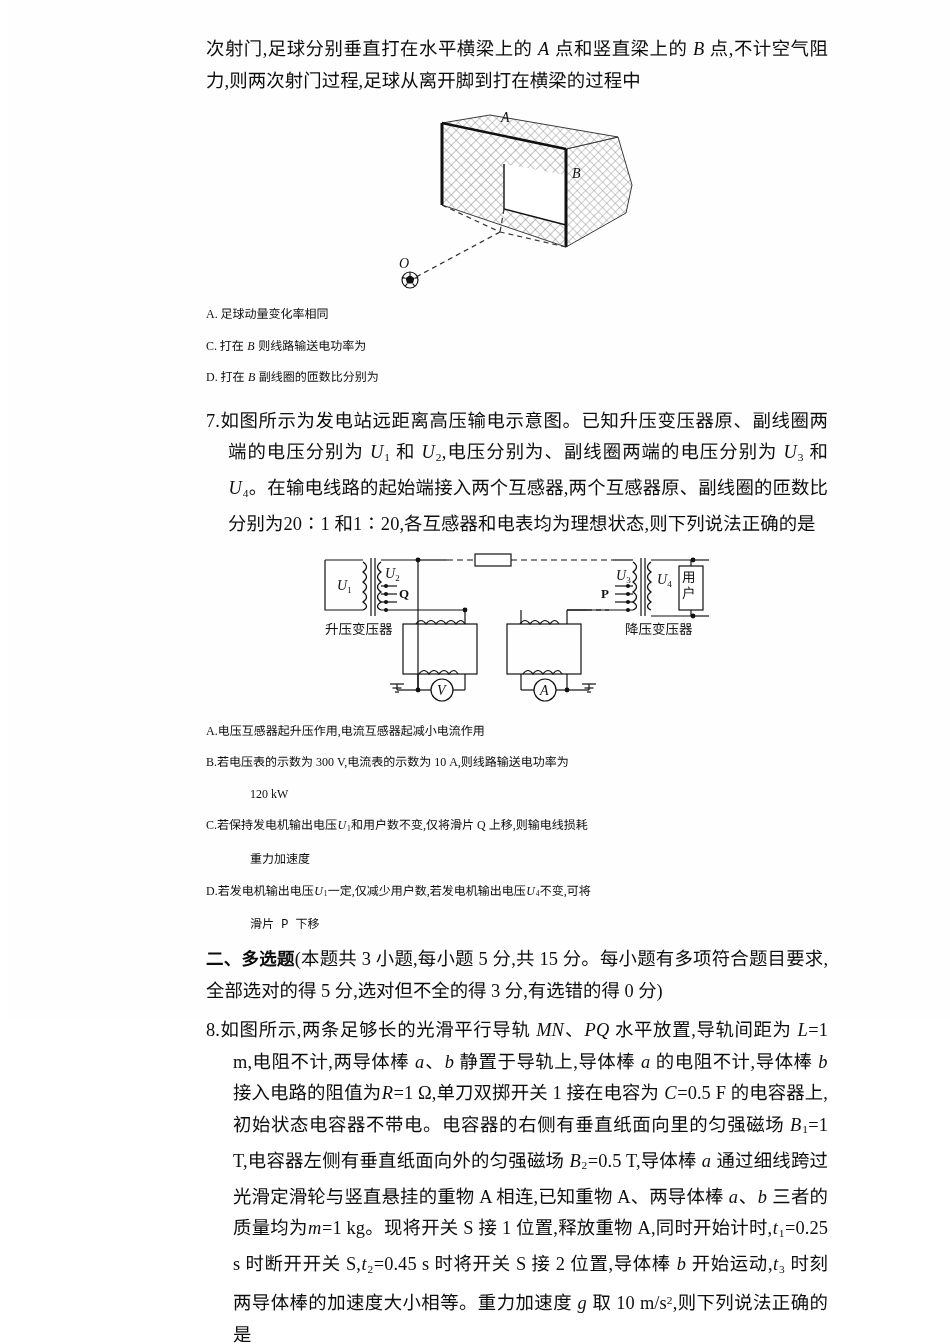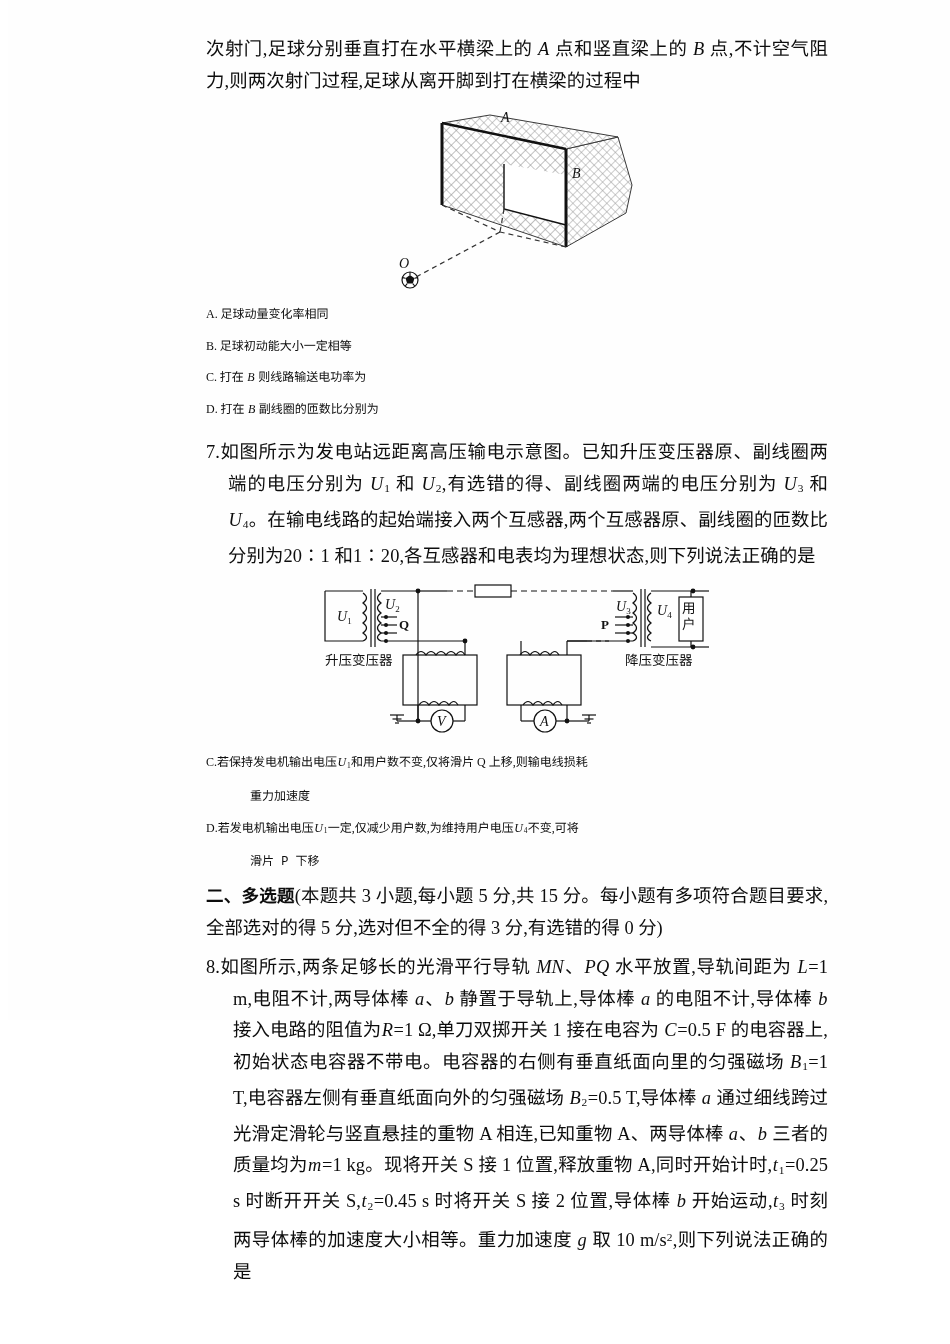--- a/index.html
+++ b/index.html
@@ -165,31 +165,28 @@
         <text class="lbl-it" x="119" y="17">A</text>
         <text class="lbl-it" x="190" y="73">B</text>
         <text class="lbl-it" x="17" y="163">O</text>
       </svg>
     </div>
 
     <div class="opt">
       <span class="lbl">A.</span><span class="sp"></span><span>足球动量变化率相同</span>
     </div>
     <div class="opt">
-      <span class="lbl">B.</span><span class="sp"></span><span>足球初动能大小一定相等</span>
-    </div>
-    <div class="opt">
       <span class="lbl">C.</span><span class="sp"></span><span>打在 </span><i class="it">B</i><span> 则线路输送电功率为</span>
     </div>
     <div class="opt">
       <span class="lbl">D.</span><span class="sp"></span><span>打在 </span><i class="it">B</i><span> 副线圈的匝数比分别为</span>
     </div>
 
     <div class="para hang" style="margin-top:12px;">
-      <span>7.</span><span>如图所示为发电站远距离高压输电示意图。已知升压变压器原、副线圈两端的</span><span>电压分别为 </span><i class="it">U</i><sub>1</sub><span> 和 </span><i class="it">U</i><sub>2</sub><span>,有选错的得、副线圈两端的电压分别为 </span><i class="it">U</i><sub>3</sub><span> 和 </span><i class="it">U</i><sub>4</sub><span>。在</span><span>输电线路的起始端接入两个互感器,两个互感器原、副线圈的匝数比分别为</span><span>20∶1 和1∶20,各互感器和电表均为理想状态,则下列说法正确的是</span>
+      <span>7.</span><span>如图所示为发电站远距离高压输电示意图。已知升压变压器原、副线圈两端的</span><span>电压分别为 </span><i class="it">U</i><sub>1</sub><span> 和 </span><i class="it">U</i><sub>2</sub><span>,电压分别为、副线圈两端的电压分别为 </span><i class="it">U</i><sub>3</sub><span> 和 </span><i class="it">U</i><sub>4</sub><span>。在</span><span>输电线路的起始端接入两个互感器,两个互感器原、副线圈的匝数比分别为</span><span>20∶1 和1∶20,各互感器和电表均为理想状态,则下列说法正确的是</span>
     </div>
 
     <div class="fig-circuit">
       <svg width="400" height="162" viewBox="0 0 400 162">
         <g stroke="#111" stroke-width="1.2" fill="none">
 
           <polyline points="8,12 46,12"></polyline>
           <polyline points="8,12 8,62 46,62"></polyline>
 
           <path d="M46,14 q7,5 0,10 q7,5 0,10 q7,5 0,10 q7,5 0,10 q7,5 0,8"></path>
@@ -307,25 +304,32 @@
         <text class="lbl-it" x="299" y="32">U<tspan font-size="9" dy="3" font-style="normal">3</tspan></text>
         <text class="lbl-it" x="340" y="36">U<tspan font-size="9" dy="3" font-style="normal">4</tspan></text>
         <text class="lbl-cn" x="365" y="34" font-size="12">用</text>
         <text class="lbl-cn" x="365" y="50" font-size="12">户</text>
         <text class="lbl-cn" x="8" y="86">升压变压器</text>
         <text class="lbl-cn" x="308" y="86">降压变压器</text>
       </svg>
     </div>
 
     <div class="opt">
+      <span class="lbl">A.</span><span>电压互感器起升压作用,电流互感器起减小电流作用</span>
+    </div>
+    <div class="opt">
+      <span class="lbl">B.</span><span>若电压表的示数为 300 V,电流表的示数为 10 A,则线路输送电功率为</span>
+      <div class="cont-ind" style="text-indent:0;">120 kW</div>
+    </div>
+    <div class="opt">
       <span class="lbl">C.</span><span>若保持发电机输出电压</span><i class="it">U</i><sub>1</sub><span>和用户数不变,仅将滑片 Q 上移,则输电线损耗</span>
       <div class="cont-ind" style="text-indent:0;">重力加速度</div>
     </div>
     <div class="opt">
-      <span class="lbl">D.</span><span>若发电机输出电压</span><i class="it">U</i><sub>1</sub><span>一定,仅减少用户数,为维持用户电压</span><i class="it">U</i><sub>4</sub><span>不变,可将</span>
+      <span class="lbl">D.</span><span>若发电机输出电压</span><i class="it">U</i><sub>1</sub><span>一定,仅减少用户数,若发电机输出电压</span><i class="it">U</i><sub>4</sub><span>不变,可将</span>
       <div class="cont-ind" style="text-indent:0;font-family:Liberation Mono, monospace;">滑片 P 下移</div>
     </div>
 
     <div class="section-head" style="">
       <span class="bold">二、多选题</span><span>(本题共 3 小题,每小题 5 分,共 15 分。每小题有多项符合题目要求,</span><span>全部选对的得 5 分,选对但不全的得 3 分,有选错的得 0 分)</span>
     </div>
 
     <div class="para hang2" style="margin-top:8px;">
       <span>8.</span><span>如图所示,两条足够长的光滑平行导轨 </span><i class="it">MN</i><span>、</span><i class="it">PQ</i><span> 水平放置,导轨间距为 </span><i class="it">L</i><span>=</span><span>1 m,电阻不计,两导体棒 </span><i class="it">a</i><span>、</span><i class="it">b</i><span> 静置于导轨上,导体棒 </span><i class="it">a</i><span> 的电阻不计,导体棒 </span><i class="it">b</i><span> 接</span><span>入电路的阻值为</span><i class="it">R</i><span>=1 Ω,单刀双掷开关 1 接在电容为 </span><i class="it">C</i><span>=0.5 F 的电容器上,</span><span>初始状态电容器不带电。电容器的右侧有垂直纸面向里的匀强磁场 </span><i class="it">B</i><sub>1</sub><span>=1 T,</span><span>电容器左侧有垂直纸面向外的匀强磁场 </span><i class="it">B</i><sub>2</sub><span>=0.5 T,导体棒 </span><i class="it">a</i><span> 通过细线跨过光</span><span>滑定滑轮与竖直悬挂的重物 A 相连,已知重物 A、两导体棒 </span><i class="it">a</i><span>、</span><i class="it">b</i><span> 三者的质量均</span><span>为</span><i class="it">m</i><span>=1 kg。现将开关 S 接 1 位置,释放重物 A,同时开始计时,</span><i class="it">t</i><sub>1</sub><span>=0.25 s 时</span><span>断开开关 S,</span><i class="it">t</i><sub>2</sub><span>=0.45 s 时将开关 S 接 2 位置,导体棒 </span><i class="it">b</i><span> 开始运动,</span><i class="it">t</i><sub>3</sub><span> 时刻两导</span><span>体棒的加速度大小相等。重力加速度 </span><i class="it">g</i><span> 取 10 m/s</span><sup>2</sup><span>,则下列说法正确的是</span>
     </div>

